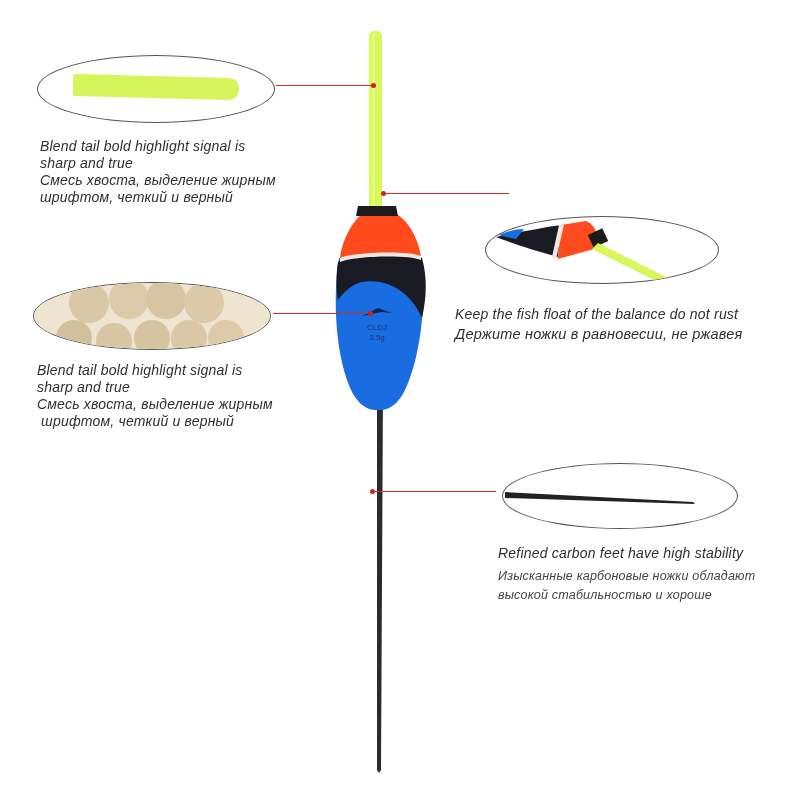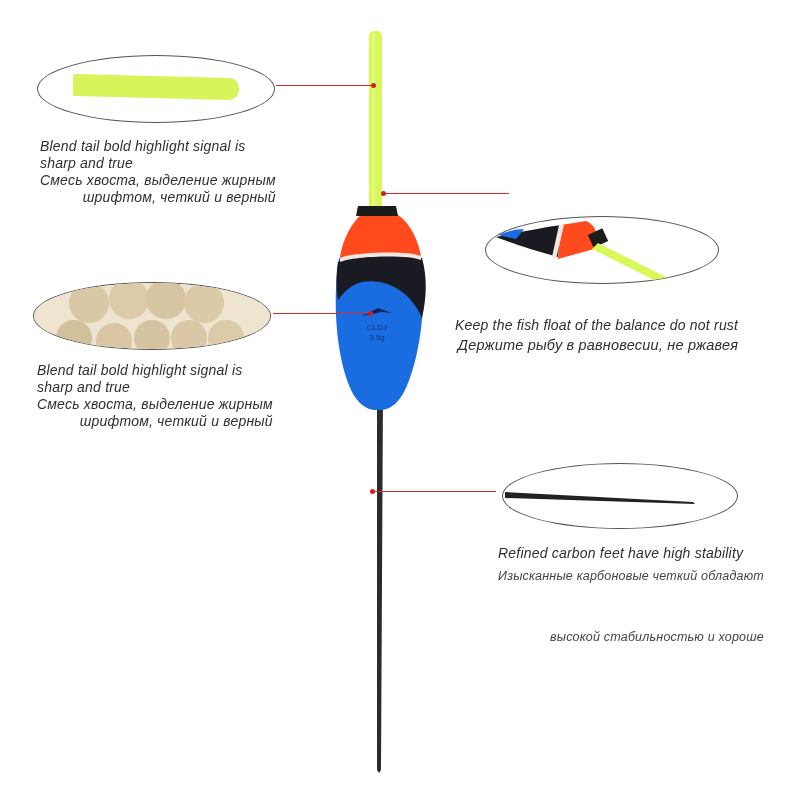--- a/index.html
+++ b/index.html
@@ -1,19 +1,19 @@
 <!DOCTYPE html>
 <html><head>
 <meta charset="utf-8">
 <style>
   html, body { margin: 0; padding: 0; background: #ffffff; }
   .canvas { position: relative; width: 800px; height: 800px; background: #ffffff; overflow: hidden; font-family: "Liberation Sans", sans-serif; color: #333333; }
   .abs { position: absolute; }
   .caption { font-size: 14px; line-height: 17px; color: #2f2f2f; letter-spacing: 0.2px; white-space: nowrap; font-style: italic; }
-  .caption .ru { color: #2f2f2f; text-align: right; }
+  .caption .ru { color: #2f2f2f; }
   .ellipse { position: absolute; border: 1px solid #555555; border-radius: 50%; background: #ffffff; overflow: hidden; }
   .leader { position: absolute; height: 1px; background: #d42a2a; }
   .dot { position: absolute; width: 5px; height: 5px; border-radius: 50%; background: #d41f1f; }
   svg { position: absolute; left: 0; top: 0; }
 </style>
 </head>
 <body>
 
 <div class="canvas">
 
@@ -57,23 +57,23 @@
   <div class="ellipse" style="left:485px; top:216px; width:232px; height:66px;">
     <svg width="232" height="66">
       <path d="M10 20 C 40 14, 60 10, 75 8 L 72 40 C 50 34, 25 26, 10 20 Z" fill="#1a1a22"></path>
       <path d="M12 18 C 22 14, 30 12, 38 12 L 30 22 Z" fill="#1a6de0"></path>
       <path d="M75 8 L 100 4 C 110 8, 114 20, 108 32 L 72 42 Z" fill="#ff4a1e"></path>
       <path d="M73 8 L 78 8 L 70 42 L 66 40 Z" fill="#f1e7e0"></path>
       <rect x="104" y="14" width="16" height="14" fill="#1b1b1b" transform="rotate(-25 112 21)"></rect>
       <path d="M112 26 L 180 60 L 174 66 L 106 32 Z" fill="#d8f85a"></path>
     </svg>
   </div>
-  <div class="abs caption" style="left:455px; top:306px;margin-top:11px;">
+  <div class="abs caption" style="left:455px; top:306px;">
     <div>Keep the fish float of the balance do not rust</div>
-    <div class="ru" style="margin-top:3px; font-size:14.5px;">Держите рыбу в равновесии, не ржавея</div>
+    <div class="ru" style="margin-top:3px; font-size:14.5px;">Держите ножки в равновесии, не ржавея</div>
   </div>
 
   <div class="ellipse" style="left:33px; top:282px; width:236px; height:66px; background:#f5f0e6;">
     <svg width="236" height="66">
       <rect x="0" y="0" width="236" height="66" fill="#eee4cf"></rect>
       <circle cx="55" cy="20" r="20" fill="#d9c8a6"></circle>
       <circle cx="95" cy="16" r="20" fill="#dccaa8"></circle>
       <circle cx="132" cy="16" r="20" fill="#d6c4a2"></circle>
       <circle cx="170" cy="20" r="20" fill="#dbc9a7"></circle>
       <circle cx="40" cy="55" r="18" fill="#d2bf9c"></circle>
@@ -95,17 +95,17 @@
 
   <div class="dot" style="left:370px; top:489px;"></div>
   <div class="leader" style="left:374px; top:491px; width:122px;"></div>
   <div class="ellipse" style="left:502px; top:463px; width:234px; height:64px;">
     <svg width="234" height="64">
       <path d="M2 28 L 190 38 L 192 40 L 2 34 Z" fill="#222222"></path>
     </svg>
   </div>
   <div class="abs caption" style="left:498px; top:545px;">
     <div>Refined carbon feet have high stability</div>
-    <div class="ru" style="font-size:12.5px; margin-top:5px; line-height:19px; color:#444;">Изысканные карбоновые четкий обладают</div>
-    <div class="ru" style="font-size:12.5px; line-height:19px; color:#444;margin-top:42px;">высокой стабильностью и хороше</div>
+    <div class="ru" style="font-size:12.5px; margin-top:5px; line-height:19px; color:#444;">Изысканные карбоновые ножки обладают</div>
+    <div class="ru" style="font-size:12.5px; line-height:19px; color:#444;">высокой стабильностью и хороше</div>
   </div>
 
 </div>
 
 </body></html>

